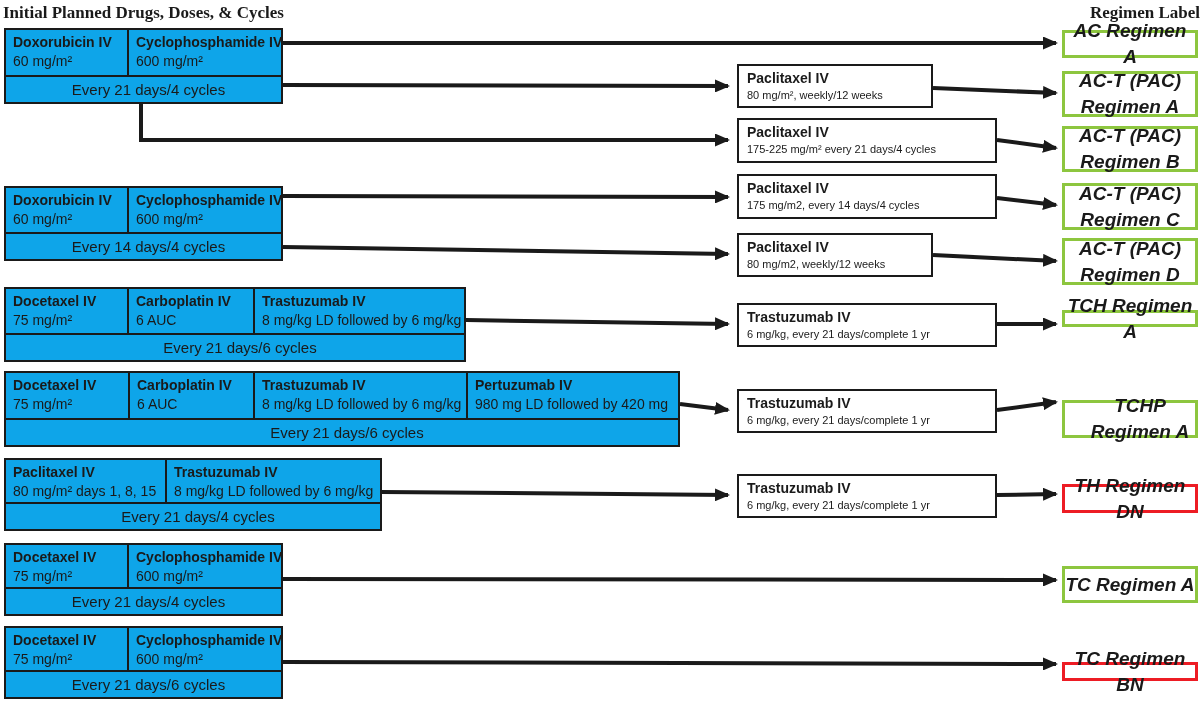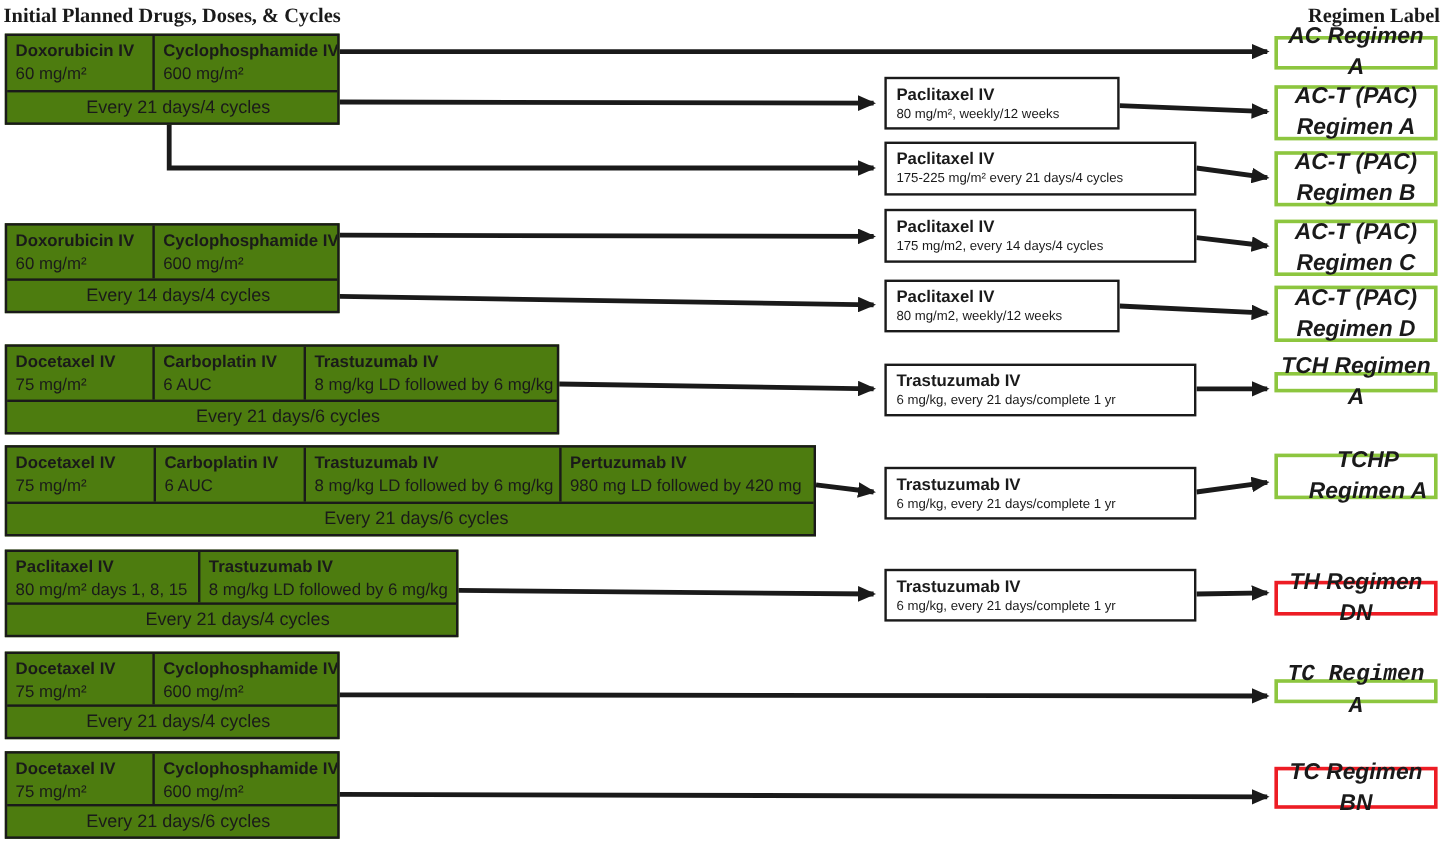--- a/index.html
+++ b/index.html
@@ -5,21 +5,21 @@
   html,body{margin:0;padding:0;background:#fff;}
   .canvas{
     position:relative;width:1200px;height:702px;background:#fff;overflow:hidden;
     font-family:"Liberation Sans",sans-serif;color:#1a1a1a;
   }
   .hdr{position:absolute;font-weight:bold;font-size:17px;font-family:Liberation Serif, serif;}
   .hdr.left{left:3px;top:3px;}
   .hdr.right{left:1062px;top:3px;width:138px;text-align:right;}
   .arrows{position:absolute;left:0;top:0;pointer-events:none;}
 
-  .group{position:absolute;border:2px solid #1a1a1a;background:#4d7c0f;box-sizing:border-box;}
+  .group{position:absolute;border:2px solid #1a1a1a;background:#0ea5e9;box-sizing:border-box;}
   .cells{display:flex;}
   .cell{box-sizing:border-box;border-right:2px solid #1a1a1a;padding:2px 7px 0 7px;overflow:hidden;}
   .cell:last-child{border-right:none;flex:1;}
   .cell .nm{display:block;font-weight:bold;font-size:14px;line-height:1.45;white-space:nowrap;}
   .cell .ds{display:block;font-size:14px;line-height:1.4;white-space:nowrap;}
   .sched{border-top:2px solid #1a1a1a;text-align:center;font-size:15px;line-height:25px;height:25px;padding-left:10px;}
 
   .fbox{position:absolute;border:2px solid #1a1a1a;background:#fff;box-sizing:border-box;padding:2px 8px 0 8px;}
   .fbox .nm{display:block;font-weight:bold;font-size:14px;line-height:1.45;white-space:nowrap;}
   .fbox .ds{display:block;font-size:11px;line-height:1.35;white-space:nowrap;}
@@ -205,18 +205,18 @@
   <div class="rlabel" style="top: 30px; height: 28px; border-color: rgb(141, 198, 63);">AC Regimen A</div>
   <div class="rlabel" style="top: 71px; height: 46px; border-color: rgb(141, 198, 63);">AC-T (PAC)
 Regimen A</div>
   <div class="rlabel" style="top: 126px; height: 46px; border-color: rgb(141, 198, 63);">AC-T (PAC)
 Regimen B</div>
   <div class="rlabel" style="top: 183px; height: 47px; border-color: rgb(141, 198, 63);">AC-T (PAC)
 Regimen C</div>
   <div class="rlabel" style="top: 238px; height: 47px; border-color: rgb(141, 198, 63);">AC-T (PAC)
 Regimen D</div>
   <div class="rlabel" style="top: 310px; height: 17px; border-color: rgb(141, 198, 63);">TCH Regimen A</div>
-  <div class="rlabel" style="top: 378px; height: 38px; border-color: rgb(141, 198, 63); padding-left: 20px;">TCHP Regimen A</div>
+  <div class="rlabel" style="top: 400px; height: 38px; border-color: rgb(141, 198, 63); padding-left: 20px;">TCHP Regimen A</div>
   <div class="rlabel" style="top: 484px; height: 29px; border-color: rgb(237, 28, 36);">TH Regimen DN</div>
-  <div class="rlabel" style="top: 566px; height: 20px; border-color: rgb(141, 198, 63); font-family: Liberation Mono, monospace;">TC Regimen A</div>
-  <div class="rlabel" style="top: 639px; height: 35px; border-color: rgb(237, 28, 36);">TC Regimen BN</div>
+  <div class="rlabel" style="top: 566px; height: 37px; border-color: rgb(141, 198, 63);">TC Regimen A</div>
+  <div class="rlabel" style="top: 662px; height: 19px; border-color: rgb(237, 28, 36);">TC Regimen BN</div>
 
 </div>
 
 </body></html>

